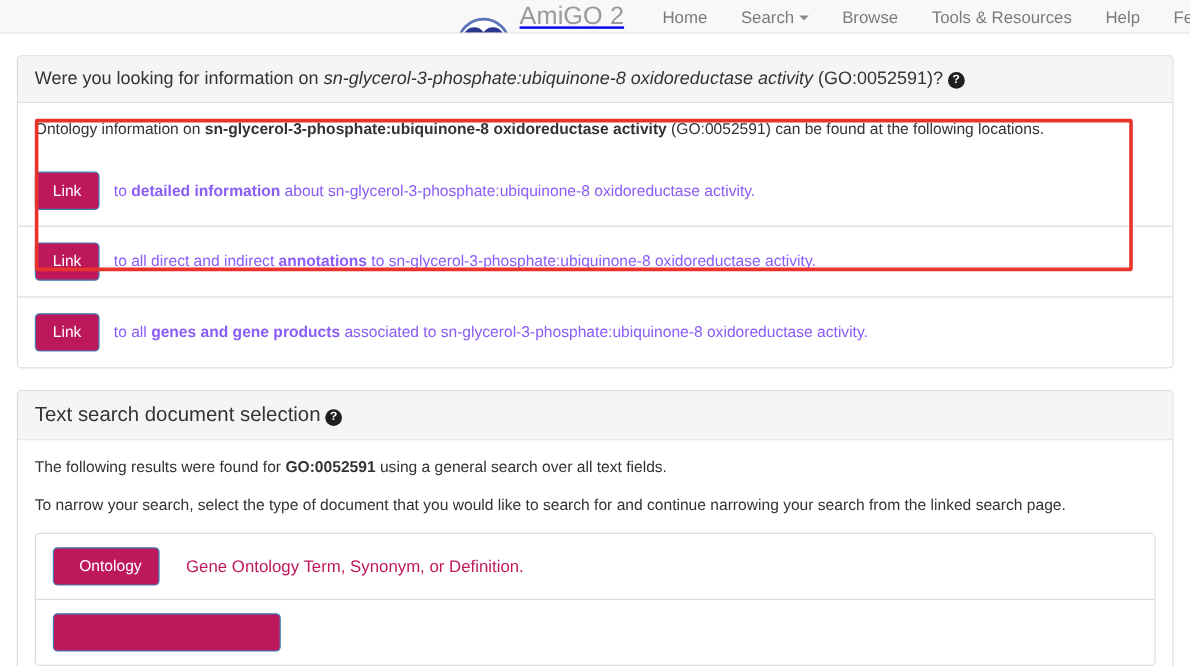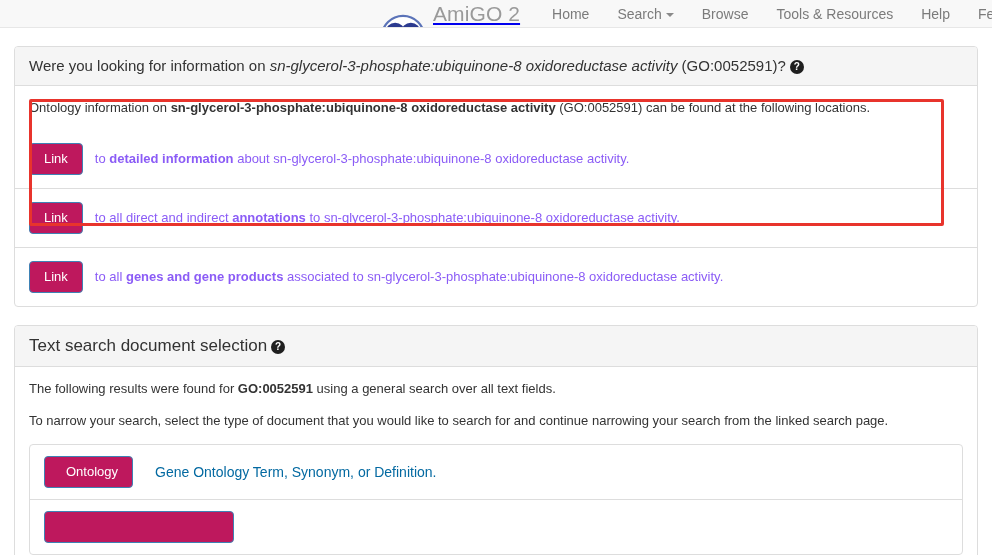--- a/index.html
+++ b/index.html
@@ -164,21 +164,21 @@
     border-top: 1px solid #dddddd;
     padding: 11px 14px;
     display: flex;
     align-items: center;
   }
   .inner-row:first-child { border-top: none; }
   .btn-wide { min-width: 80px; padding-left: 21px; }
   .inner-text {
     margin-left: 22px;
     font-size: 14px;
-    color: #0369a1;
+    color: #be185d;
   }
 
   
   .red-box {
     position: absolute;
     left: 15px;
     top: 53px;
     width: 915px;
     height: 127px;
     border: 3px solid #e8342c;

